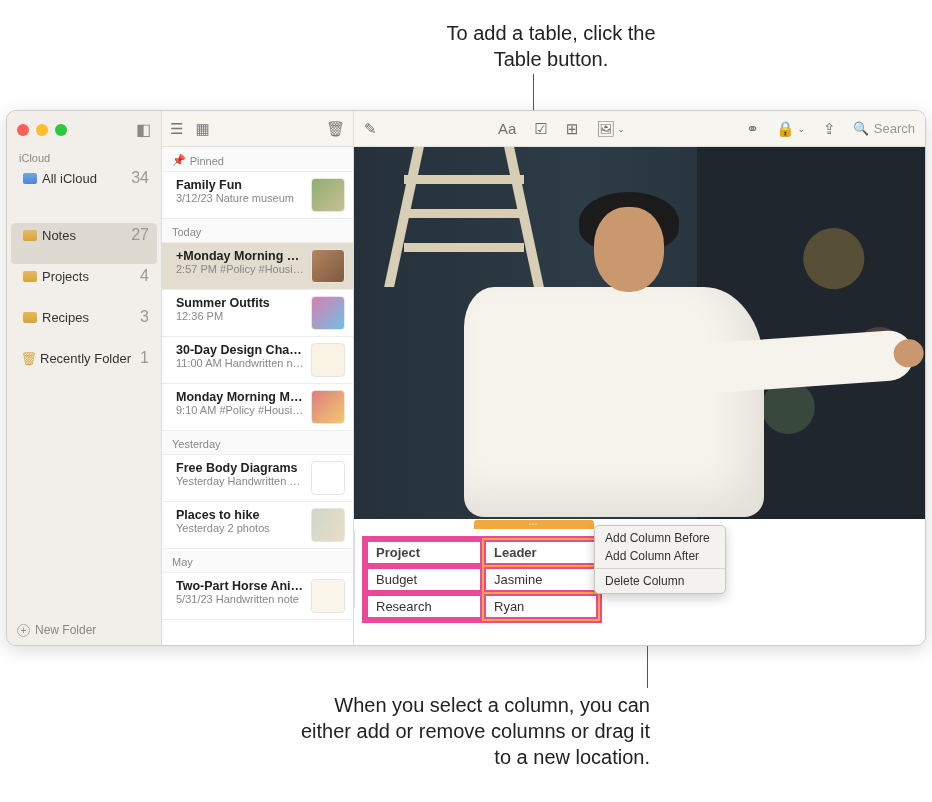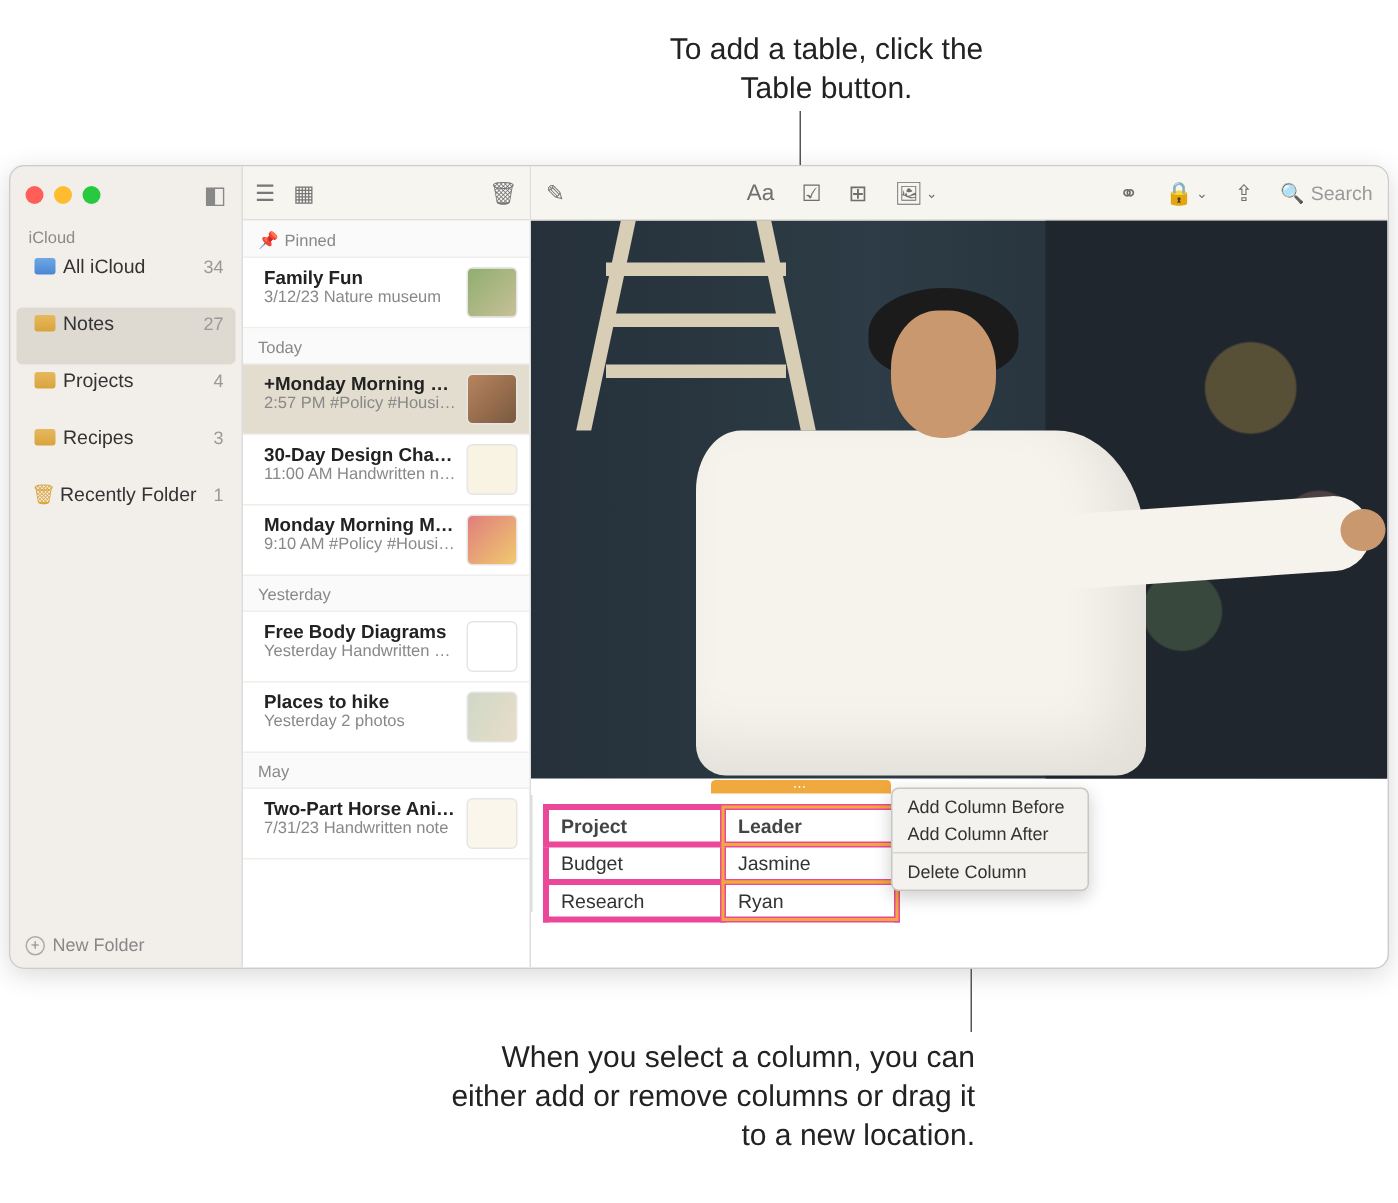--- a/index.html
+++ b/index.html
@@ -11,25 +11,25 @@
   .callout-line-bottom { width:1px; height:42px; background:#555; margin-left:647px; }
   .window { width: 920px; height: 536px; border: 1px solid #ccc; border-radius: 10px; overflow: hidden; background: #f7f5f2; display:flex; margin:0 6px; box-shadow: 0 4px 18px rgba(0,0,0,0.15);}
   
   .sidebar { width: 155px; background: #f2efea; border-right: 1px solid #ddd; display:flex; flex-direction:column; }
   .traffic { display:flex; gap:7px; padding:9px 10px 7px; align-items:center; }
   .tl { width:12px; height:12px; border-radius:50%; }
   .tl.red{background:#ff5f57;} .tl.yel{background:#febc2e;} .tl.grn{background:#28c840;}
   .sidebar-toggle{ margin-left:auto; color:#888; font-size:16px;}
   .sb-section { font-size:11px; color:#8a8a8a; padding:6px 12px 2px; }
   .sb-item { display:flex; align-items:center; padding:3px 8px 20px 12px; gap:5px; font-size:13px; border-radius:4px; margin:0 4px;}
-  .sb-item.sel { background:#dedad2; }
+  .sb-item.sel { background:#dedad2;margin-top:16px; }
   .sb-folder { width:14px; height:11px; border-radius:2px; background:linear-gradient(#e6b95f,#d9a33b); position:relative;}
   .sb-folder.blue{background:linear-gradient(#6fa8e6,#4a86d4);}
   .sb-trash { width:12px;height:14px; display:flex; align-items:center; justify-content:center; color:#d9a33b; font-size:13px; }
-  .sb-count{ margin-left:auto; color:#999; font-size:12px;}
+  .sb-count{ margin-left:auto; color:#999; font-size:16px;}
   .sb-footer{ margin-top:auto; padding:8px 10px; font-size:12px; color:#888; display:flex; align-items:center; gap:5px;}
   .plus-circle{ width:13px; height:13px; border:1px solid #aaa; border-radius:50%; display:flex; align-items:center; justify-content:center; font-size:10px; color:#888;}
   
   .notelist { width:192px; background:#fff; border-right:1px solid #ddd; display:flex; flex-direction:column; overflow:hidden;}
   .list-toolbar { height:36px; border-bottom:1px solid #e3e0da; background:#f7f5f0; display:flex; align-items:center; padding:0 8px; gap:12px; color:#777;}
   .tb-icon{ font-size:15px; color:#777; }
   .notes-scroll{ overflow-y:auto; flex:1;}
   .notes-scroll::-webkit-scrollbar{width:0;}
   .group-hdr{ font-size:11px; color:#888; padding:7px 10px 4px; background:#fafafa; border-bottom:1px solid #eee; display:flex; align-items:center; gap:4px;}
   .note-row{ display:flex; padding:6px 8px 6px 14px; gap:6px; border-bottom:1px solid #f0eee9; }
@@ -66,21 +66,21 @@
   .hair{ position:absolute; left:155px; top:15px; width:100px; height:60px; background:#1b1b1b; border-radius:50% 50% 40% 40%;}
   .arm{ position:absolute; left:260px; top:160px; width:230px; height:50px; background:#f6f3ec; border-radius:25px; transform:rotate(-4deg);}
   .hand{ position:absolute; right:-10px; top:10px; width:30px; height:28px; background:#c9986e; border-radius:50%;}
   .ladder{ position:absolute; left:30px; top:0; width:160px; height:140px;}
   .ladder:before,.ladder:after{ content:""; position:absolute; top:0; bottom:0; width:10px; background:#d8cdb5;}
   .ladder:before{left:15px; transform:skewX(-12deg);} .ladder:after{right:15px; transform:skewX(12deg);}
   .rung{position:absolute; left:20px; right:20px; height:9px; background:#d8cdb5;}
   
   .tbl-wrap{ padding:8px 8px 14px; position:relative;}
   .tbl{ border-collapse:collapse; font-size:13px;}
-  .tbl td{ border:4px solid #ec4899; padding:3px 8px; height:18px;}
+  .tbl td{ border:6px solid #ec4899; padding:3px 8px; height:18px;}
   .tbl .col1{ width:118px;}
   .tbl .col2{ width:116px;}
   .tbl tr:first-child td{ font-weight:600; color:#444;}
   .col2-hdr{ background:#fff;}
   .tab-handle{ position:absolute; left:120px; top:1px; width:120px; height:9px; background:#f0a93e; border-radius:3px 3px 0 0; display:flex; justify-content:center;}
   .tab-handle span{ color:#fff; font-size:9px; letter-spacing:2px; line-height:8px;}
   .row-handle{ position:absolute; left:-8px; top:11px; width:9px; height:78px; background:#eee; border:1px solid #ddd; border-radius:3px 0 0 3px;}
   .col2-sel{ outline:2px solid #f0a93e; outline-offset:-1px;}
   .ctx-menu{ position:absolute; left:240px; top:6px; width:132px; background:#f4f2ee; border:1px solid #c9c6be; border-radius:5px; box-shadow:0 4px 12px rgba(0,0,0,0.2); font-size:12px; padding:3px 0;}
   .ctx-item{ padding:2px 10px; color:#333;}
@@ -159,20 +159,27 @@
         </div>
         <div class="note-row sel">
           <div class="note-main">
             <div class="note-title">+Monday Morning Mee…</div>
             <div class="note-sub">2:57 PM  #Policy #Housing…</div>
           </div>
           <div class="note-thumb thumb2"></div>
         </div>
         <div class="note-row">
           <div class="note-main">
+            <div class="note-title">Summer Outfits</div>
+            <div class="note-sub">12:36 PM</div>
+          </div>
+          <div class="note-thumb thumb3"></div>
+        </div>
+        <div class="note-row">
+          <div class="note-main">
             <div class="note-title">30-Day Design Challen…</div>
             <div class="note-sub">11:00 AM  Handwritten note</div>
           </div>
           <div class="note-thumb thumb4"></div>
         </div>
         <div class="note-row">
           <div class="note-main">
             <div class="note-title">Monday Morning Meeting</div>
             <div class="note-sub">9:10 AM  #Policy #Housing…</div>
           </div>
@@ -194,21 +201,21 @@
             <div class="note-sub">Yesterday  2 photos</div>
           </div>
           <div class="note-thumb thumb7"></div>
         </div>
         <div class="group-hdr">
           <span>May</span>
         </div>
         <div class="note-row">
           <div class="note-main">
             <div class="note-title">Two-Part Horse Anima…</div>
-            <div class="note-sub">7/31/23  Handwritten note</div>
+            <div class="note-sub">5/31/23  Handwritten note</div>
           </div>
           <div class="note-thumb thumb8"></div>
         </div>
       </div>
   </div>
 
   <div class="content">
     <div class="content-toolbar">
       <span class="tbbtn">✎</span>
       <span class="spacer"></span>

